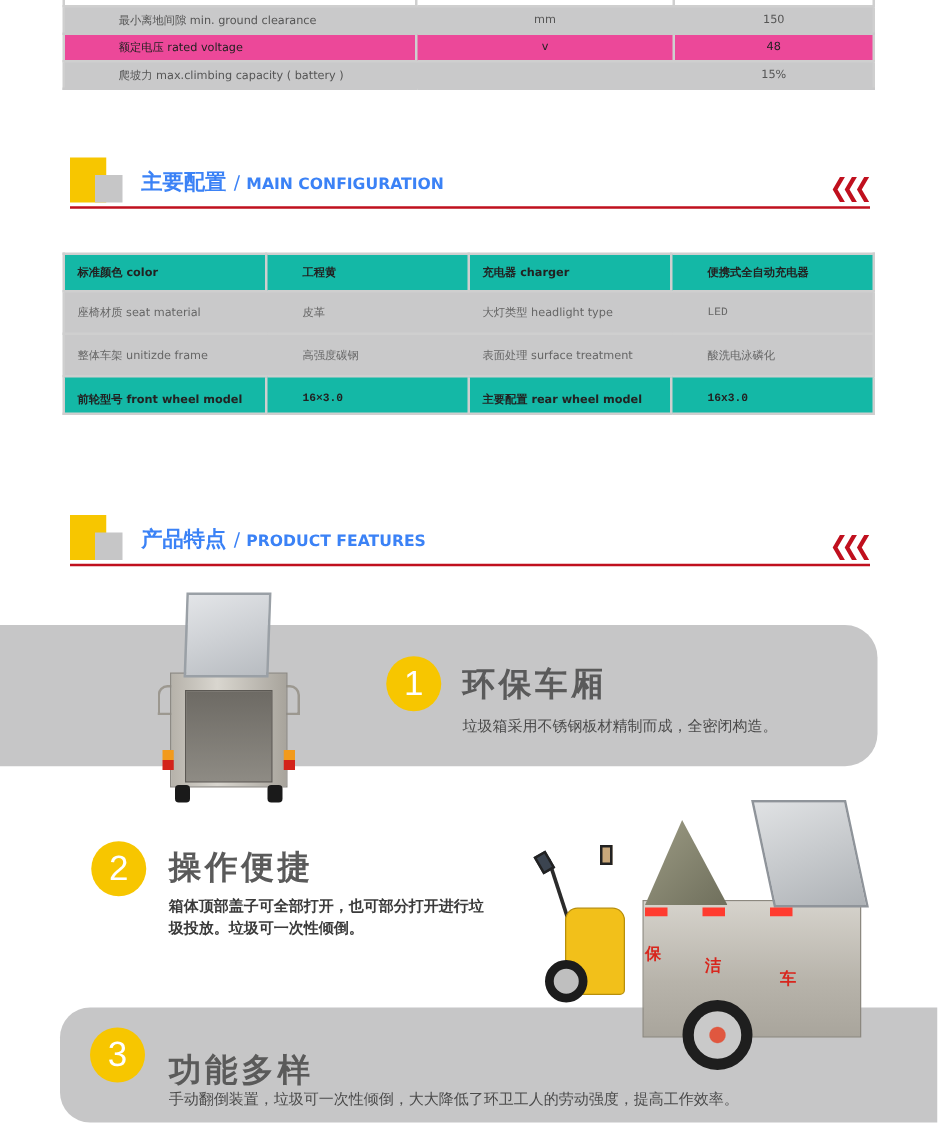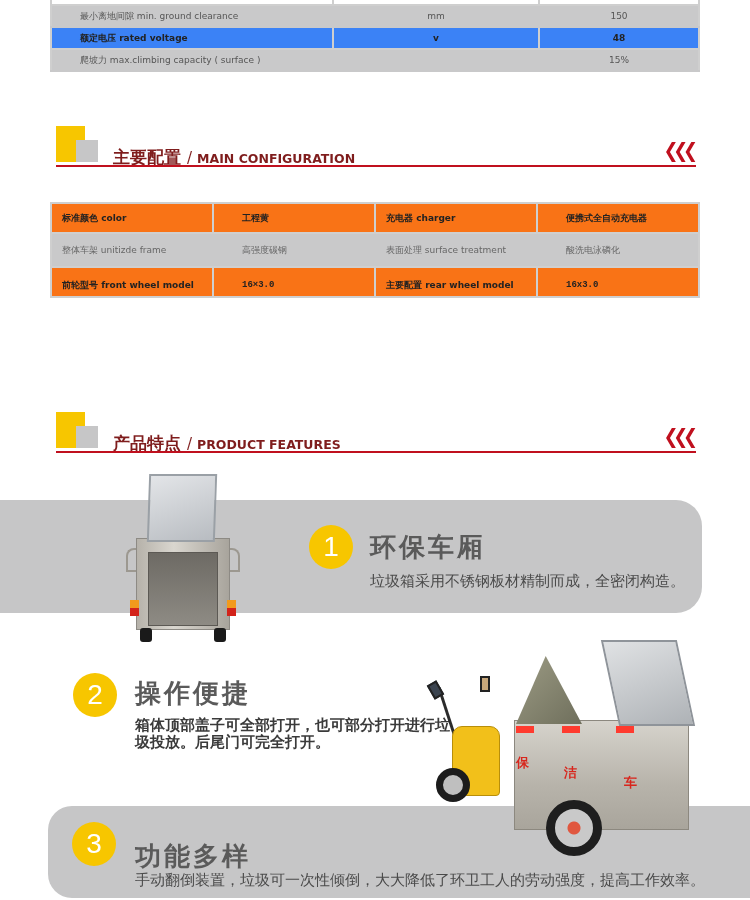--- a/index.html
+++ b/index.html
@@ -3,58 +3,58 @@
 <meta charset="utf-8">
 <style>
   * { box-sizing: border-box; margin: 0; padding: 0; }
   html, body { width: 750px; height: 900px; overflow: hidden; background: #ffffff; }
   body { position: relative; font-family: "DejaVu Sans", sans-serif; color: #333; }
 
   
   .spec-table { position: absolute; left: 50px; top: -4px; width: 650px; border-collapse: collapse; font-size: 9px; }
   .spec-table td { border: 2px solid #cfcfcf; height: 22px; padding: 0 8px; vertical-align: middle; }
   .spec-table tr.grey td { background: #c9c9ca; color: #555; }
-  .spec-table tr.white td { background: #3b82f6; color: #222; font-weight: bold; }
+  .spec-table tr.white td { background: #ec4899; color: #222; font-weight: normal; }
   .spec-table tr.first td { height: 8px; background: #fff; }
-  .spec-table td.c1 { width: 282px; padding-left: 28px; }
+  .spec-table td.c1 { width: 282px; padding-left: 43px; }
   .spec-table td.c2 { width: 206px; text-align: center; }
   .spec-table td.c3 { text-align: center; }
   .spec-table tr.grey td { border-color: #c9c9ca; }
   .spec-table tr.grey td.c1 { border-left-color: #cfcfcf; }
   .spec-table tr.grey td.c3 { border-right-color: #cfcfcf; }
 
   
   .sec-head { position: absolute; left: 56px; width: 640px; height: 42px; }
   .sec-head .sq-yellow { position: absolute; left: 0; top: 0; width: 29px; height: 36px; background: #f7c600; }
   .sec-head .sq-grey { position: absolute; left: 20px; top: 14px; width: 22px; height: 22px; background: #c6c6c7; }
-  .sec-head .title { position: absolute; left: 57px; top: 20px; color: #7f1d1d; white-space: nowrap; }
+  .sec-head .title { position: absolute; left: 57px; top: 8px; color: #3b82f6; white-space: nowrap; }
   .sec-head .title .cn { font-size: 17px; font-weight: bold; letter-spacing: 0px; }
   .sec-head .title .sep { font-size: 15px; margin: 0 5px 0 6px; }
   .sec-head .title .en { font-size: 12.5px; font-weight: bold; }
   .sec-head .chev { position: absolute; right: 2px; top: 12px; color: #c0101e; font-size: 20px; font-weight: bold; letter-spacing: -6px; transform: scaleX(0.9); }
   .sec-head .rule { position: absolute; left: 0; right: 0; top: 39px; height: 2px; background: #c0101e; }
 
   
   .cfg-table { position: absolute; left: 50px; top: 202px; width: 650px; border-collapse: collapse; font-size: 9px; }
   .cfg-table td { border: 2px solid #cfcfcf; padding: 0 10px; vertical-align: middle; width: 25%; }
-  .cfg-table tr.white td { background: #f97316; color: #222; font-weight: bold; height: 30px; }
+  .cfg-table tr.white td { background: #14b8a6; color: #222; font-weight: bold; height: 30px; }
   .cfg-table tr.grey td { background: #c9c9ca; color: #666; height: 34px; border-left-color: #c9c9ca; border-right-color: #c9c9ca; }
   .cfg-table tr.grey td:first-child { border-left-color: #cfcfcf; }
   .cfg-table tr.grey td:last-child { border-right-color: #cfcfcf; }
   .cfg-table td.val { padding-left: 28px; font-family: Liberation Mono, monospace; }
   .cfg-table tr.lowtext td { padding-top: 6px; }
 
   
   .band { position: absolute; background: #c6c6c7; }
   .band1 { left: 0; top: 500px; width: 702px; height: 113px; border-radius: 0 26px 26px 0; }
   .band3 { left: 48px; top: 806px; width: 702px; height: 92px; border-radius: 24px 0 0 24px; }
 
   .num { position: absolute; width: 44px; height: 44px; border-radius: 50%; background: #f7c600; color: #fff; font-family: "Liberation Sans", sans-serif; font-size: 28px; text-align: center; line-height: 44px; }
   .feat-title { position: absolute; font-size: 26px; font-weight: bold; color: #5a5a5a; letter-spacing: 3px; white-space: nowrap; }
-  .feat-desc { position: absolute; font-size: 15px; color: #4a4a4a; line-height: 17px; }
+  .feat-desc { position: absolute; font-size: 12px; color: #4a4a4a; line-height: 17px; }
   .feat-desc.bold { font-weight: bold; color: #3a3a3a; }
 
   
   .img-rear { position: absolute; left: 118px; top: 472px; width: 130px; height: 172px; }
   .img-rear .lid { position: absolute; left: 30px; top: 2px; width: 68px; height: 68px; background: linear-gradient(160deg,#e3e5e8,#b8bcc1); border: 2px solid #9aa0a6; transform: skewX(-2deg); }
   .img-rear .body { position: absolute; left: 18px; top: 66px; width: 94px; height: 92px; background: linear-gradient(90deg,#b6b2aa,#d9d6cf 40%,#a8a49c); border: 1px solid #8d8a84; }
   .img-rear .open { position: absolute; left: 30px; top: 80px; width: 70px; height: 74px; background: linear-gradient(180deg,#6d6a64,#8e8b84); border: 1px solid #5c5954; }
   .img-rear .rail-l { position: absolute; left: 8px; top: 76px; width: 14px; height: 24px; border: 2px solid #9c9890; border-right: none; border-radius: 8px 0 0 0; }
   .img-rear .rail-r { position: absolute; right: 8px; top: 76px; width: 14px; height: 24px; border: 2px solid #9c9890; border-left: none; border-radius: 0 8px 0 0; }
   .img-rear .light-l, .img-rear .light-r { position: absolute; top: 128px; width: 9px; height: 16px; background: linear-gradient(180deg,#f29a1c 50%,#d3231a 50%); }
@@ -89,21 +89,21 @@
     <td class="c1">最小离地间隙 min. ground clearance</td>
     <td class="c2">mm</td>
     <td class="c3">150</td>
   </tr>
   <tr class="white">
     <td class="c1">额定电压 rated voltage</td>
     <td class="c2">v</td>
     <td class="c3">48</td>
   </tr>
   <tr class="grey">
-    <td class="c1">爬坡力 max.climbing capacity ( surface )</td>
+    <td class="c1">爬坡力 max.climbing capacity ( battery )</td>
     <td class="c2"></td>
     <td class="c3">15%</td>
   </tr>
 </tbody>
   </table>
 
 <div class="sec-head" style="top:126px">
   <div class="sq-yellow"></div>
   <div class="sq-grey"></div>
   <div class="title">
@@ -113,20 +113,26 @@
   <div class="rule"></div>
 </div>
 
 <table class="cfg-table">
   <tbody>
       <tr class="white">
     <td>标准颜色 color</td>
     <td class="val">工程黄</td>
     <td>充电器 charger</td>
     <td class="val">便携式全自动充电器</td>
+  </tr>
+  <tr class="grey">
+    <td>座椅材质 seat material</td>
+    <td class="val">皮革</td>
+    <td>大灯类型 headlight type</td>
+    <td class="val">LED</td>
   </tr>
   <tr class="grey">
     <td>整体车架 unitizde frame</td>
     <td class="val">高强度碳钢</td>
     <td>表面处理 surface treatment</td>
     <td class="val">酸洗电泳磷化</td>
   </tr>
   <tr class="white lowtext">
     <td>前轮型号 front wheel model</td>
     <td class="val">16×3.0</td>
@@ -161,21 +167,21 @@
 </div>
 
 <div class="num" style="left:309px; top:525px;">1</div>
 <div class="feat-title" style="left:370px; top:530px;">环保车厢</div>
 <div class="feat-desc" style="left:370px; top:573px;">垃圾箱采用不锈钢板材精制而成，全密闭构造。</div>
 
 <div class="num" style="left:73px; top:673px;">2</div>
 <div class="feat-title" style="left:135px; top:676px;">操作便捷</div>
 <div class="feat-desc bold" style="left:135px; top:717px;">
   <div>箱体顶部盖子可全部打开，也可部分打开进行垃</div>
-  <div>圾投放。后尾门可完全打开。</div>
+  <div>圾投放。垃圾可一次性倾倒。</div>
 </div>
 
 <div class="band band3"></div>
 
 <div class="img-trike">
   <div class="stem"></div>
   <div class="mirror-l"></div>
   <div class="mirror-r"></div>
   <div class="seat"></div>
   <div class="fwheel"></div>
@@ -186,13 +192,13 @@
   <div class="stripe" style="left:138px"></div>
   <div class="stripe" style="left:192px"></div>
   <div class="cjk" style="left:92px; top:120px;">保</div>
   <div class="cjk" style="left:140px; top:130px;">洁</div>
   <div class="cjk" style="left:200px; top:140px;">车</div>
   <div class="rwheel"></div>
 </div>
 
 <div class="num" style="left:72px; top:822px;">3</div>
 <div class="feat-title" style="left:135px; top:826px;margin-top:13px;">功能多样</div>
-<div class="feat-desc" style="left:135px; top:872px;">手动翻倒装置，垃圾可一次性倾倒，大大降低了环卫工人的劳动强度，提高工作效率。</div>
+<div class="feat-desc" style="left:135px; top:872px;font-family:Liberation Mono, monospace;">手动翻倒装置，垃圾可一次性倾倒，大大降低了环卫工人的劳动强度，提高工作效率。</div>
 
 </body></html>

